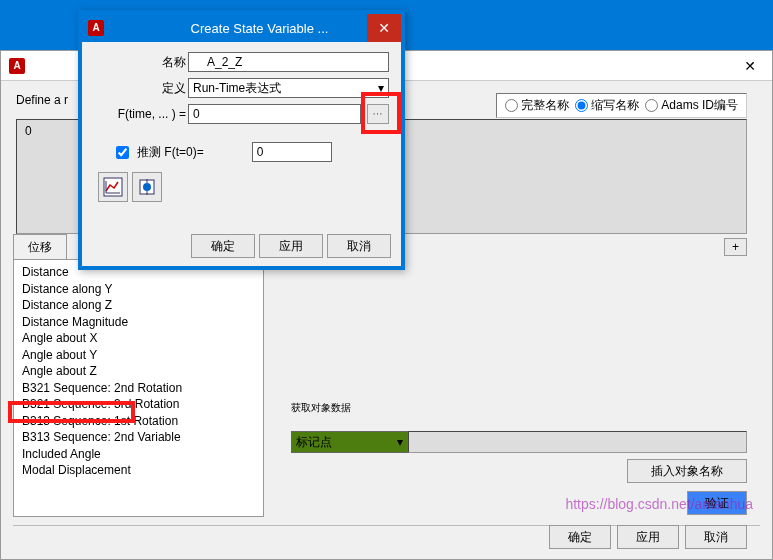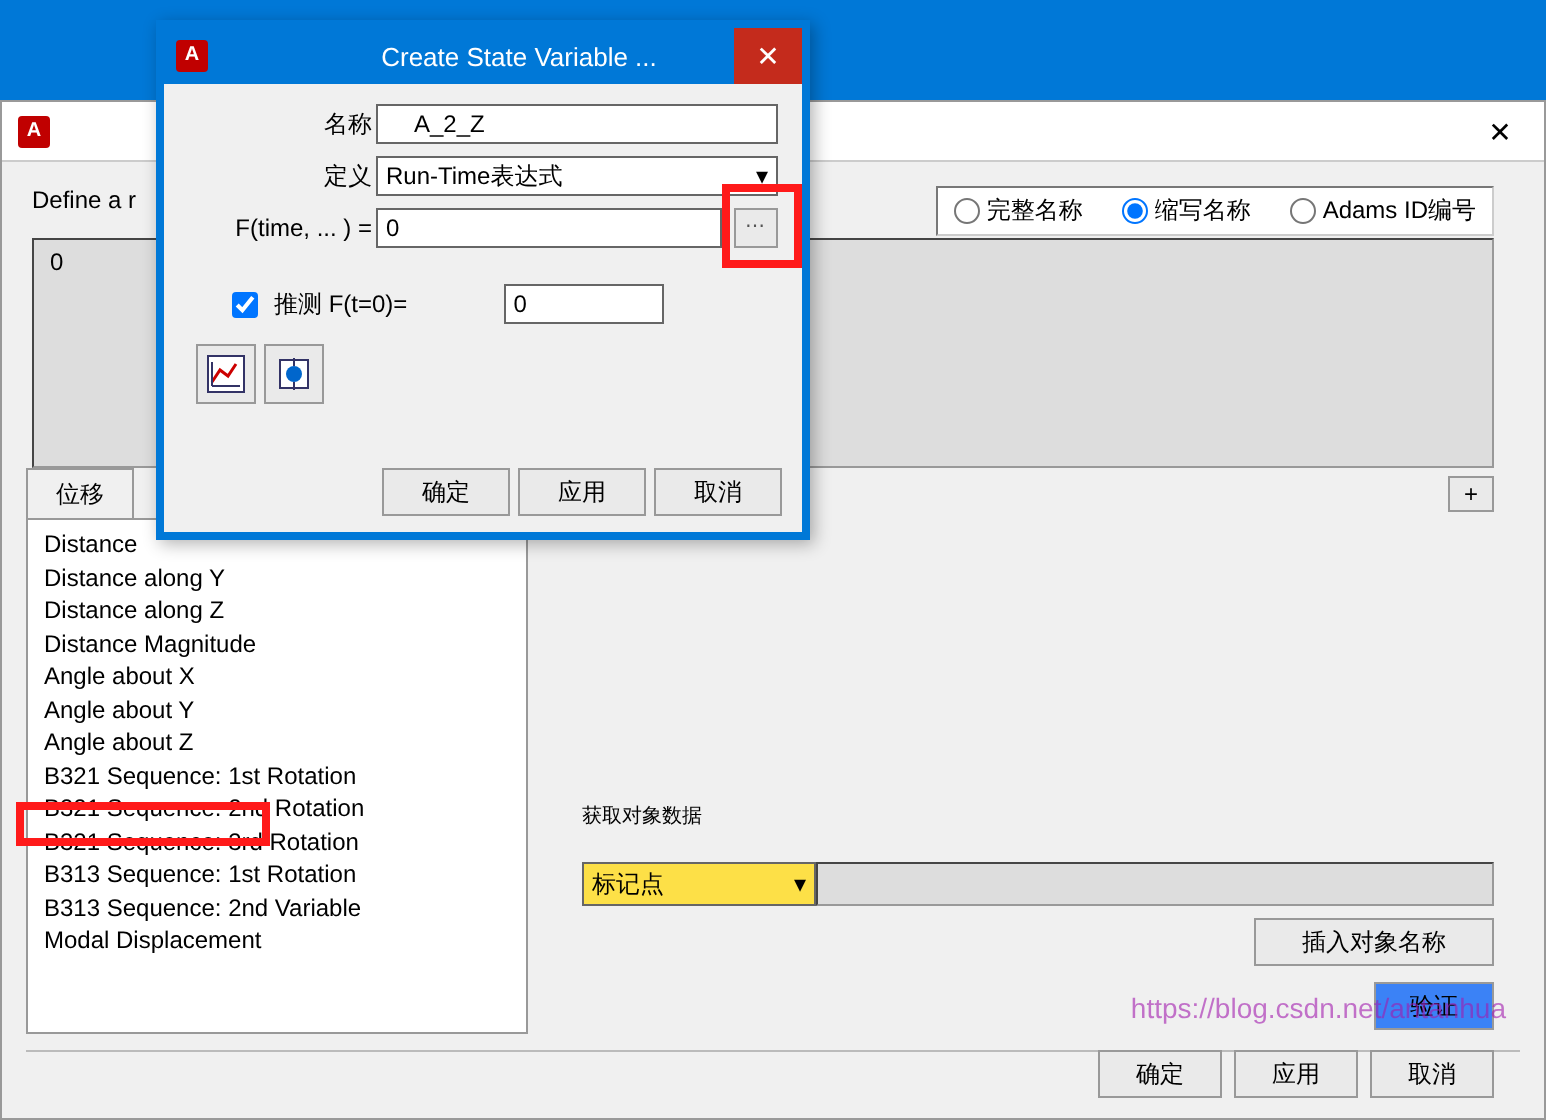--- a/index.html
+++ b/index.html
@@ -5,32 +5,32 @@
 * { box-sizing: border-box; margin: 0; padding: 0; font-family: "Microsoft YaHei", Arial, sans-serif; font-size: 12px; }
 body { background: #fff; width: 773px; height: 560px; position: relative; overflow: hidden; }
 .blue-bar { position: absolute; top: 0; left: 0; right: 0; height: 50px; background: #0078d7; }
 .main-window { position: absolute; top: 50px; left: 0; right: 0; bottom: 0; background: #f0f0f0; border: 1px solid #999; }
 .main-title-bar { height: 30px; background: #fff; border-bottom: 1px solid #ccc; display: flex; align-items: center; padding: 0 8px; justify-content: space-between; }
 .main-title-bar .app-icon { width: 16px; height: 16px; background: #c00000; border-radius: 2px; color: #fff; text-align: center; line-height: 16px; font-size: 10px; font-weight: bold; }
 .main-title-bar .title-text { flex: 1; text-align: center; font-size: 13px; }
 .main-title-bar .close-x { width: 28px; height: 20px; line-height: 20px; text-align: center; font-size: 14px; }
 .main-body { position: absolute; top: 30px; left: 0; right: 0; bottom: 0; padding: 12px; }
 .define-label { position: absolute; top: 12px; left: 15px; }
-.name-radio-group { position: absolute; top: 12px; right: 25px; display: flex; gap: 20px; align-items: center; background: #fff; border: 1px inset #ccc; padding: 3px 8px; }
+.name-radio-group { position: absolute; top: 12px; right: 25px; display: flex; gap: 6px; align-items: center; background: #fff; border: 1px inset #ccc; padding: 3px 8px; }
 .name-radio-group label { display: flex; align-items: center; gap: 3px; }
 .name-radio-group input[type=radio] { margin: 0; }
 .gray-box { position: absolute; top: 38px; left: 15px; right: 25px; height: 115px; background: #ddd; border: 1px inset #999; padding: 4px 8px; font-family: "Courier New", monospace; font-size: 12px; }
 .tab-row { position: absolute; top: 153px; left: 12px; right: 25px; display: flex; align-items: center; }
 .tab { border: 1px solid #999; border-bottom: none; padding: 4px 14px; background: #f0f0f0; }
 .plus-btn { margin-left: auto; border: 1px solid #999; padding: 1px 7px; background: #eaeaea; }
 .list-box { position: absolute; top: 178px; left: 12px; width: 251px; height: 258px; background: #fff; border: 1px solid #999; padding: 4px 0; overflow: hidden; font-family: "Courier New", monospace; font-size: 12px; }
 .list-box div { padding: 0px 8px; white-space: nowrap; line-height: 16.5px; }
 .obj-label { position: absolute; top: 320px; left: 290px; font-size: 10px; }
 .obj-row { position: absolute; top: 350px; left: 290px; right: 25px; display: flex; align-items: center; }
-.obj-select { width: 117px; height: 22px; border: 1px solid #666; background: #fde047; padding: 0 4px; display: flex; align-items: center; justify-content: space-between; }
+.obj-select { width: 117px; height: 22px; border: 1px solid #666; background: #4d7c0f; padding: 0 4px; display: flex; align-items: center; justify-content: space-between; }
 .obj-input { flex: 1; height: 22px; background: #ddd; border: 1px inset #999; }
 .insert-btn { position: absolute; top: 378px; right: 25px; width: 120px; height: 24px; border: 1px solid #999; background: #eaeaea; }
 .verify-btn { position: absolute; top: 410px; right: 25px; width: 60px; height: 24px; border: 1px solid #999; background: #3b82f6; }
 .separator { position: absolute; top: 444px; left: 12px; right: 12px; height: 1px; background: #bbb; }
 .bottom-btns { position: absolute; bottom: 10px; right: 25px; display: flex; gap: 6px; }
 .bottom-btns button { width: 62px; height: 24px; border: 1px solid #999; background: #eaeaea; }
 
 .dialog { position: absolute; top: 10px; left: 78px; width: 327px; height: 260px; background: #f0f0f0; border: 4px solid #0078d7; box-shadow: 2px 2px 8px rgba(0,0,0,0.3); z-index: 10; }
 .dialog-title-bar { height: 28px; background: #0078d7; display: flex; align-items: center; padding: 0 0 0 6px; color: #fff; }
 .dialog-title-bar .app-icon { width: 16px; height: 16px; background: #c00000; border-radius: 2px; color: #fff; text-align: center; line-height: 16px; font-size: 10px; font-weight: bold; }
@@ -97,25 +97,25 @@
     </div>
 
     <div class="list-box">
       <div>Distance</div>
       <div>Distance along Y</div>
       <div>Distance along Z</div>
       <div>Distance Magnitude</div>
       <div>Angle about X</div>
       <div>Angle about Y</div>
       <div>Angle about Z</div>
-      <div>B321 Sequence: 1st Rotation</div>
       <div>B321 Sequence: 2nd Rotation</div>
       <div>B321 Sequence: 3rd Rotation</div>
       <div>B313 Sequence: 1st Rotation</div>
       <div>B313 Sequence: 2nd Variable</div>
+      <div>Included Angle</div>
       <div>Modal Displacement</div>
     </div>
 
     <div class="obj-label">获取对象数据</div>
     <div class="obj-row">
       <div class="obj-select">
         <span>标记点</span>
         <span>▾</span>
       </div>
       <div class="obj-input"></div>

